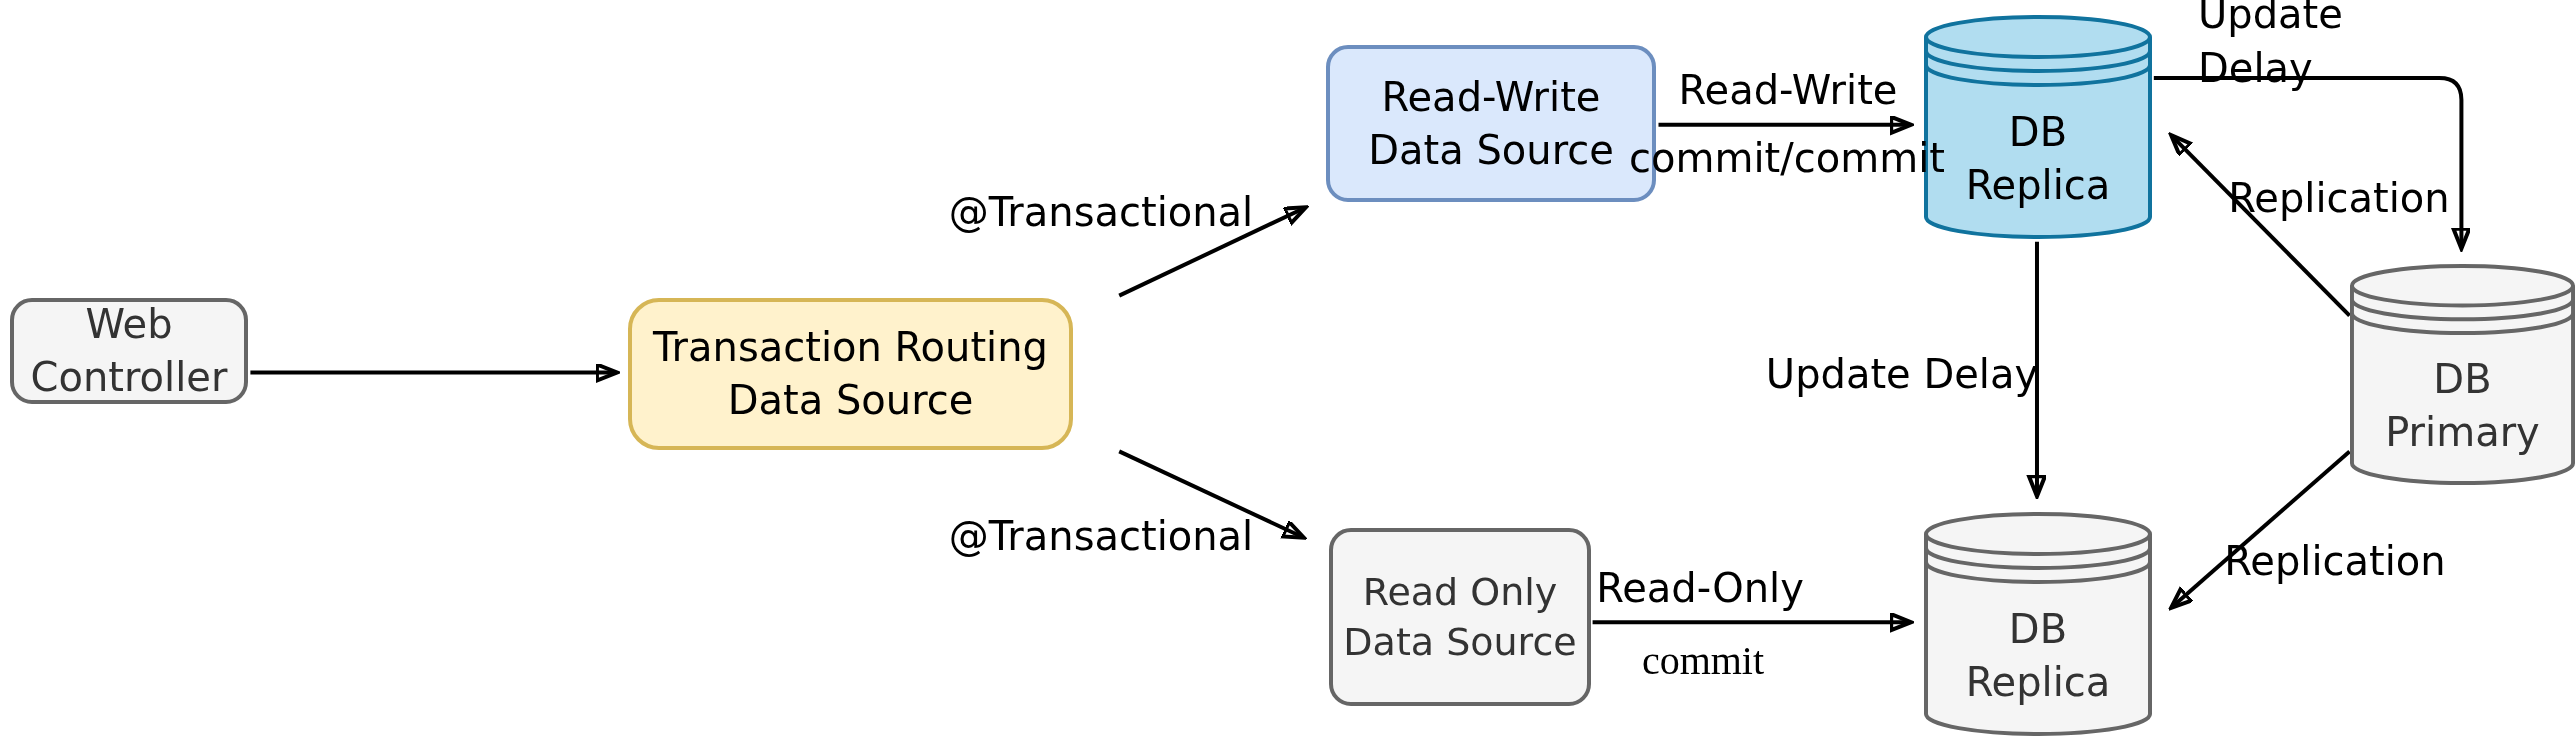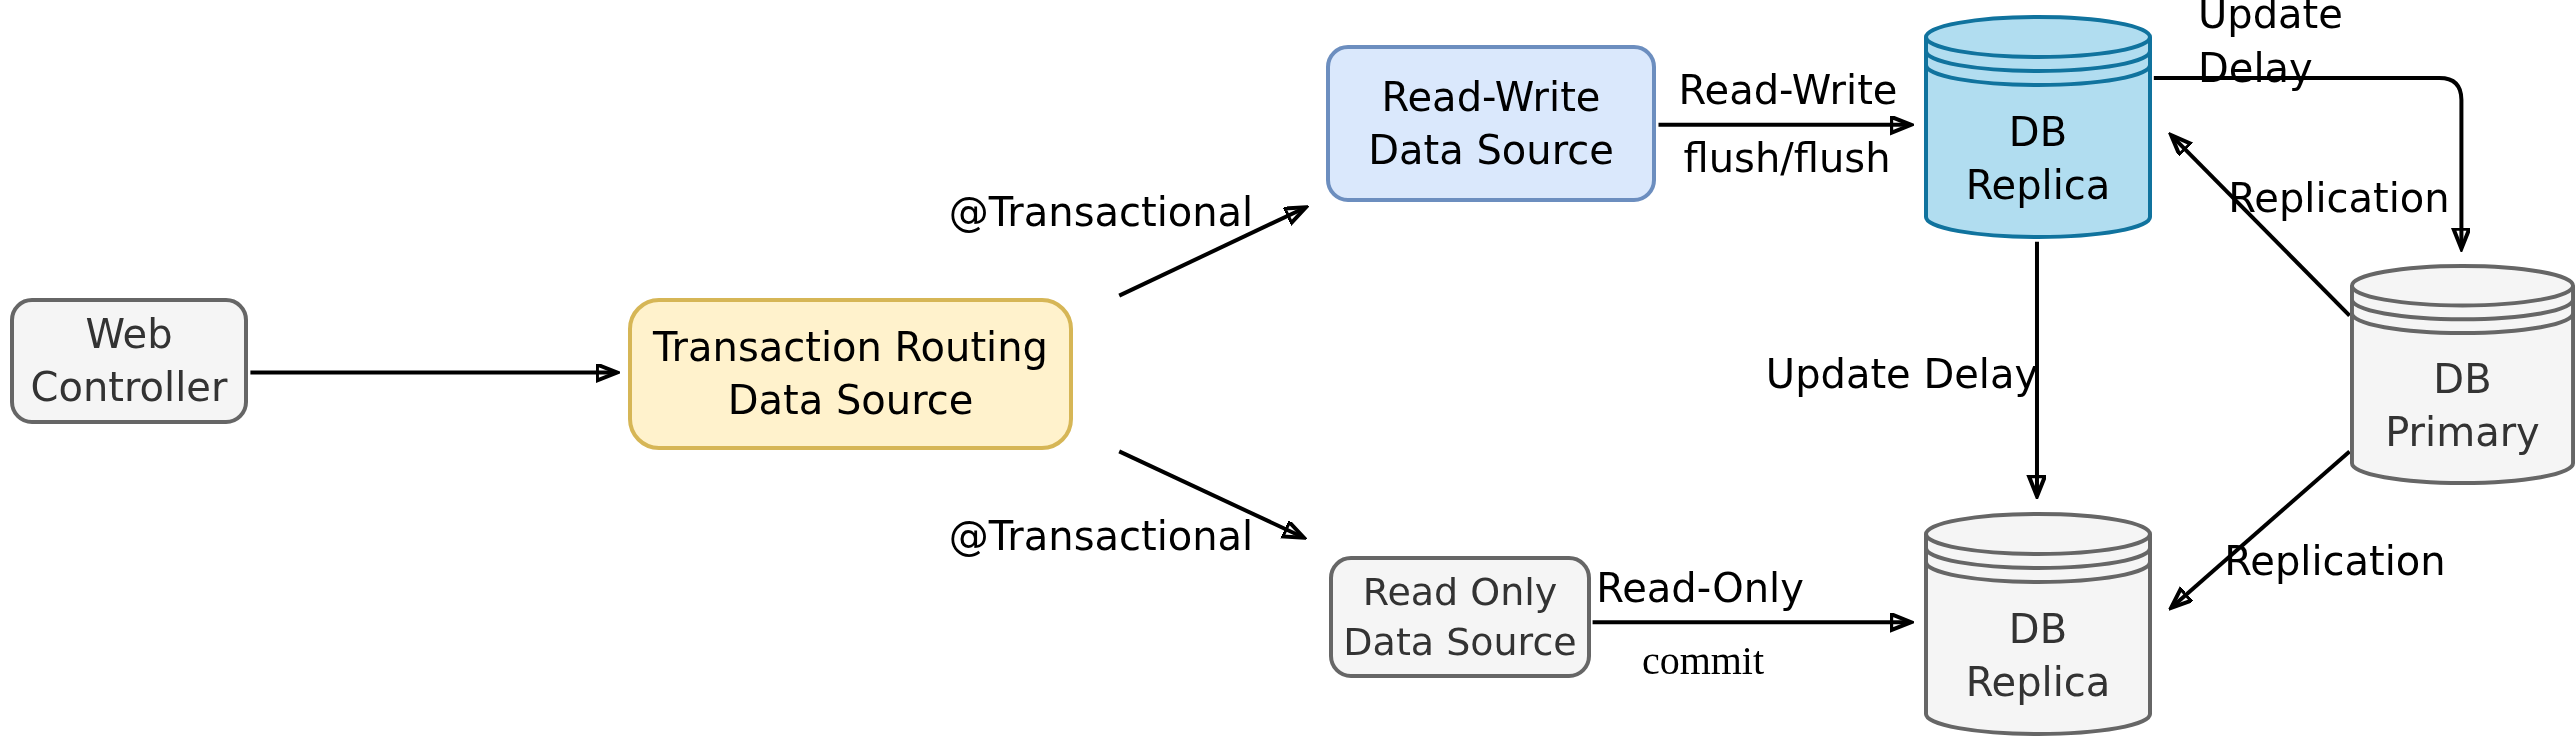--- a/index.html
+++ b/index.html
@@ -60,36 +60,36 @@
     <path d="M1120,296 L1306,208" marker-end="url(#arrow)"></path>
     <path d="M1120,452 L1304,538" marker-end="url(#arrow)"></path>
     <path d="M1660,125 L1912,125" marker-end="url(#arrow)"></path>
     <path d="M1594,623 L1912,623" marker-end="url(#arrow)"></path>
     <path d="M2156,78 L2442,78 Q2464,78 2464,100 L2464,248" marker-end="url(#arrow)"></path>
     <path d="M2352,316 L2174,136" marker-end="url(#arrow)"></path>
     <path d="M2039,242 L2039,496" marker-end="url(#arrow)"></path>
     <path d="M2352,452 L2174,608" marker-end="url(#arrow)"></path>
   </svg>
 
-  <div class="node node-gray" style="left:10px; top:298px; width:238px; height:126px;">
+  <div class="node node-gray" style="left:10px; top:298px; width:238px; height:106px;">
     <div class="node-label">Web
 Controller</div>
   </div>
 
   <div class="node node-yellow" style="left:628px; top:298px; width:445px; height:152px;border-radius:31px;">
     <div class="node-label">Transaction Routing
 Data Source</div>
   </div>
 
   <div class="node node-blue" style="left:1326px; top:45px; width:330px; height:157px;">
     <div class="node-label">Read-Write
 Data Source</div>
   </div>
 
-  <div class="node node-gray" style="left:1329px; top:556px; width:262px; height:122px; font-size:38px;">
+  <div class="node node-gray" style="left:1329px; top:528px; width:262px; height:178px; font-size:38px;">
     <div class="node-label" style="font-size:38px;">Read Only
 Data Source</div>
   </div>
 
   <div class="cyl cyl-cyan" style="left:1924px; top:13px; width:228px; height:228px;">
     <svg viewBox="0 0 228 228" preserveAspectRatio="none">
       <path class="cyl-body" d="M2,24 A112,20 0 0 1 226,24 L226,204 A112,20 0 0 1 2,204 Z"></path>
       <path class="cyl-arc" d="M2,24 A112,20 0 0 0 226,24"></path>
       <path class="cyl-arc" d="M2,38 A112,20 0 0 0 226,38"></path>
       <path class="cyl-arc" d="M2,52 A112,20 0 0 0 226,52"></path>
@@ -116,21 +116,21 @@
       <path class="cyl-arc" d="M2,38 A112,20 0 0 0 226,38"></path>
       <path class="cyl-arc" d="M2,52 A112,20 0 0 0 226,52"></path>
     </svg>
     <div class="cyl-label">DB
 Primary</div>
   </div>
 
   <div class="edge-label" style="left:1101px; top:212px;">@Transactional</div>
   <div class="edge-label" style="left:1101px; top:536px;">@Transactional</div>
   <div class="edge-label" style="left:1788px; top:90px;">Read-Write</div>
-  <div class="edge-label" style="left:1787px; top:158px;">flush/flush</div>
+  <div class="edge-label" style="left:1787px; top:158px;">commit/commit</div>
   <div class="edge-label" style="left:1700px; top:588px;">Read-Only</div>
   <div class="edge-label" style="left:1703px; top:661px;font-family:Liberation Serif, serif;">commit</div>
   <div class="edge-label" style="left:2324px; top:41px;">Update Delay</div>
   <div class="edge-label" style="left:2339px; top:198px;">Replication</div>
   <div class="edge-label" style="left:1902px; top:374px;">Update Delay</div>
   <div class="edge-label" style="left:2335px; top:561px;">Replication</div>
 
 </div>
 
 

